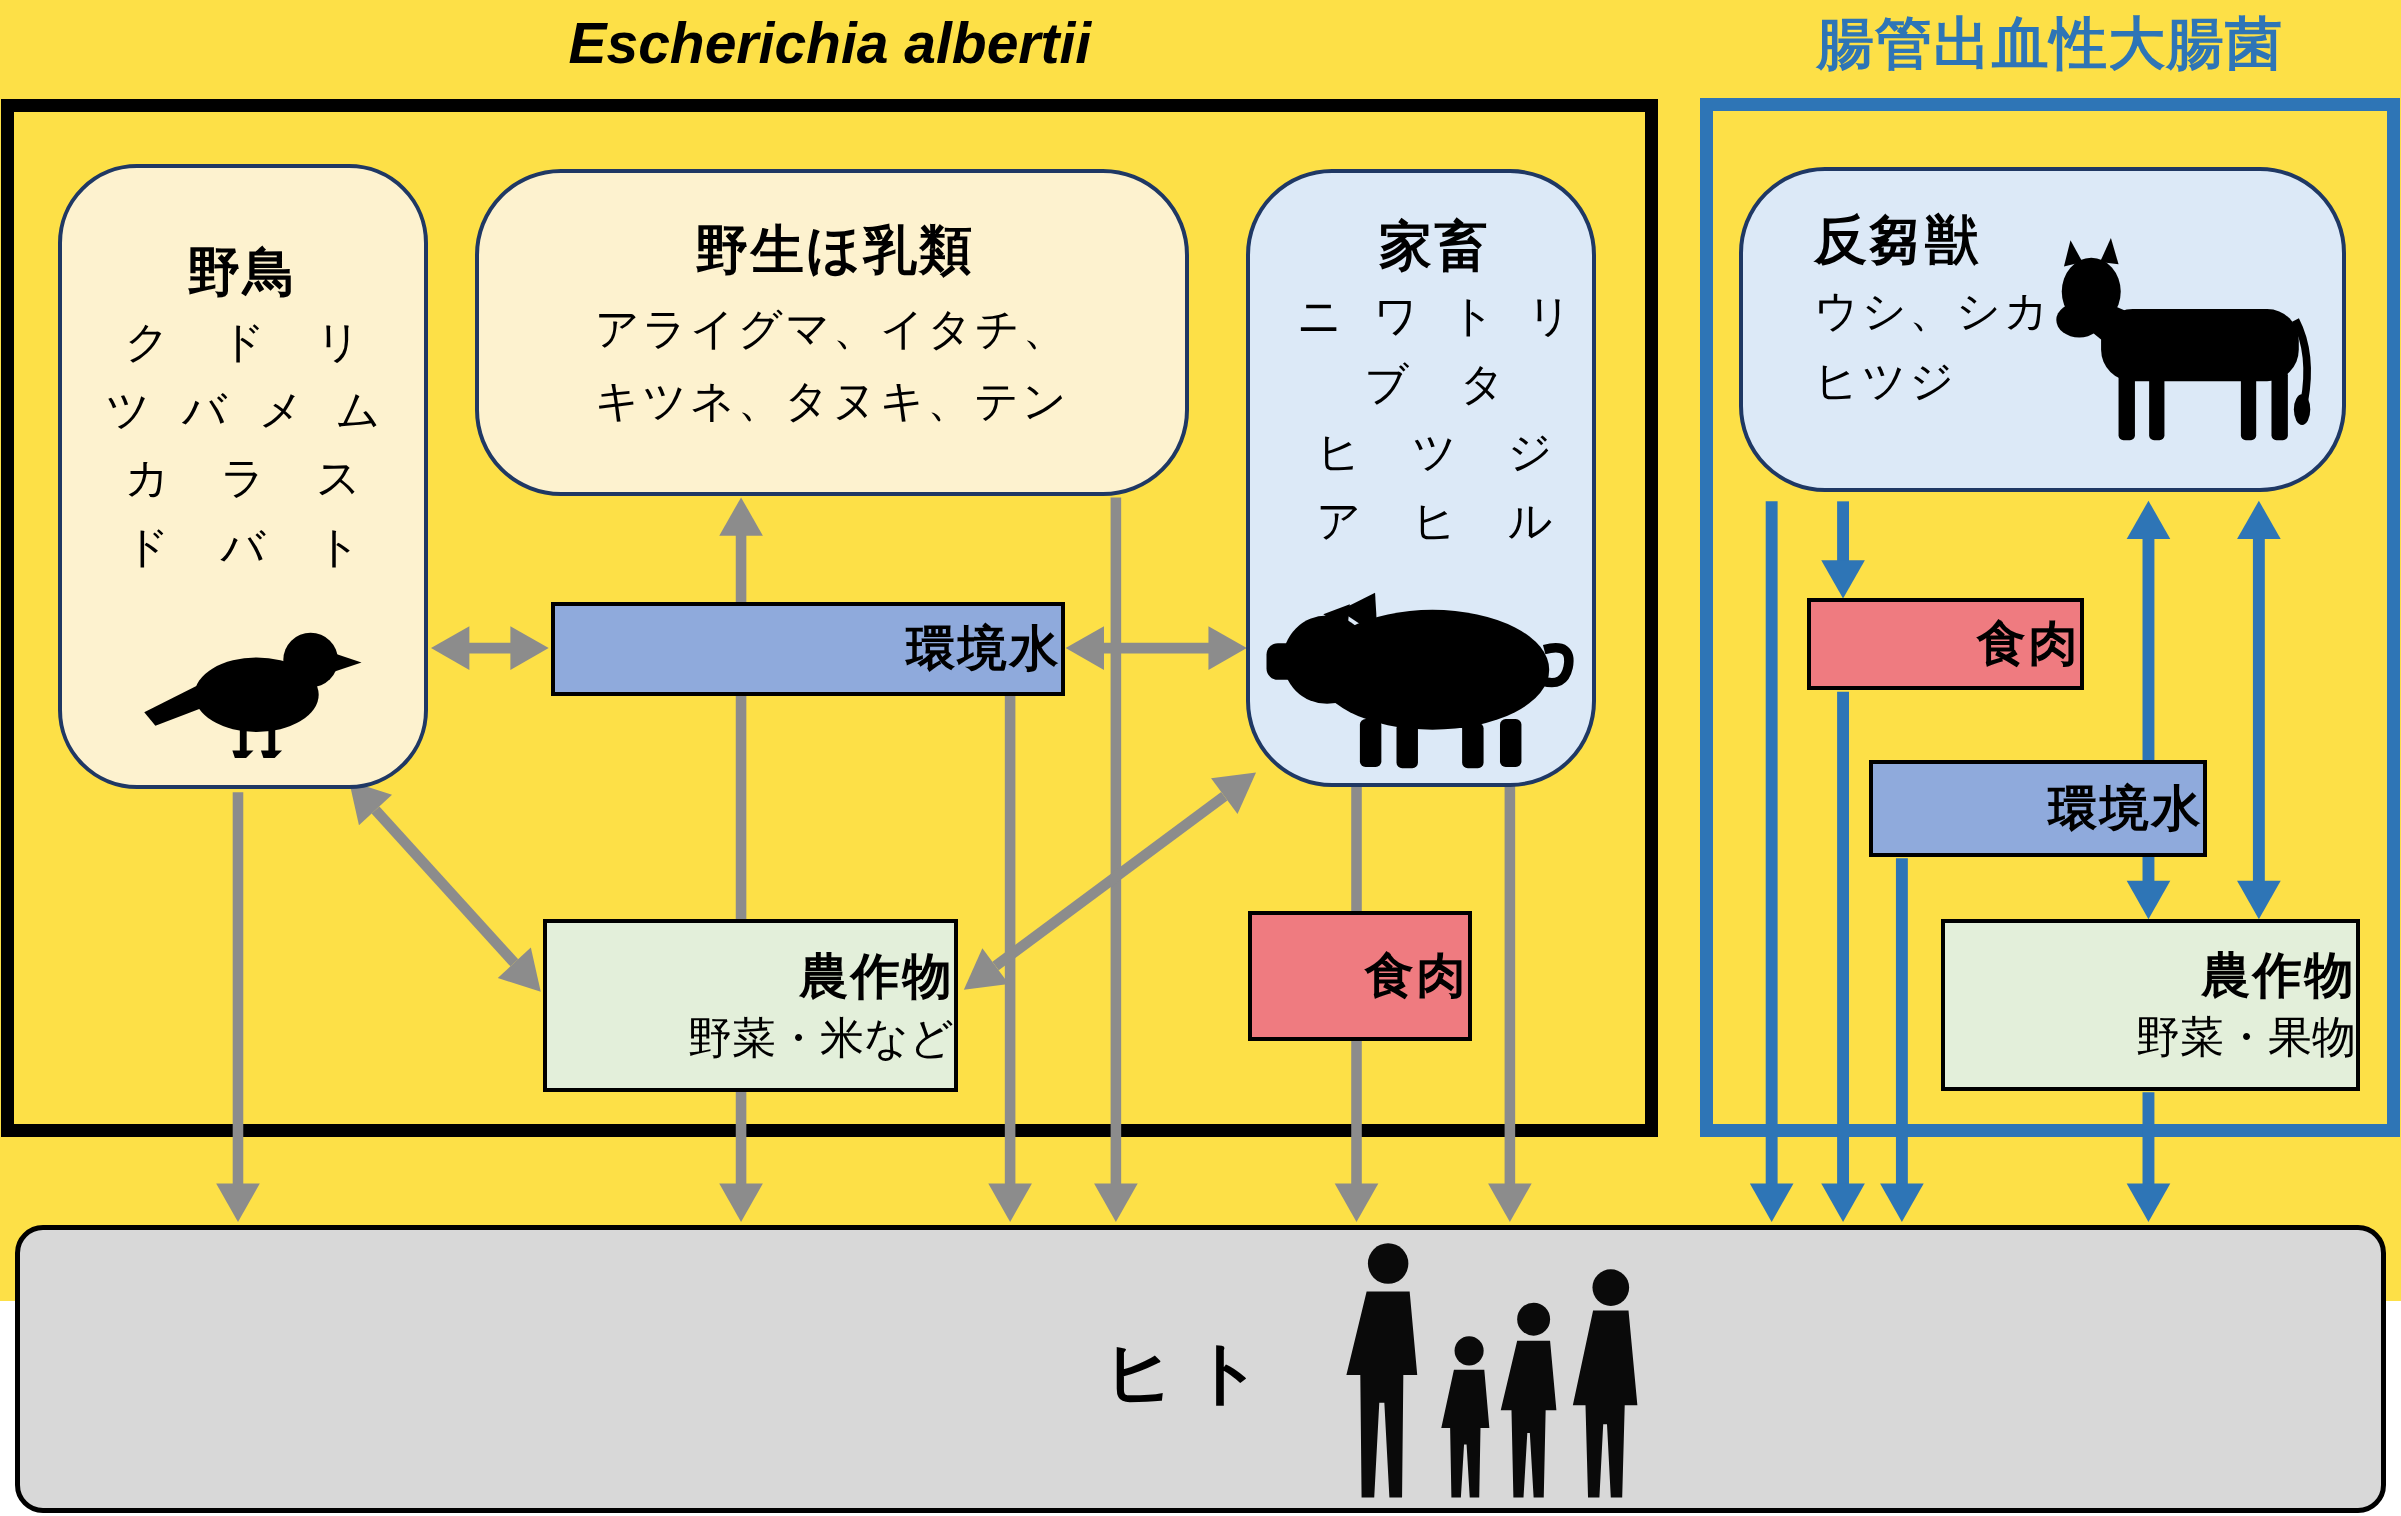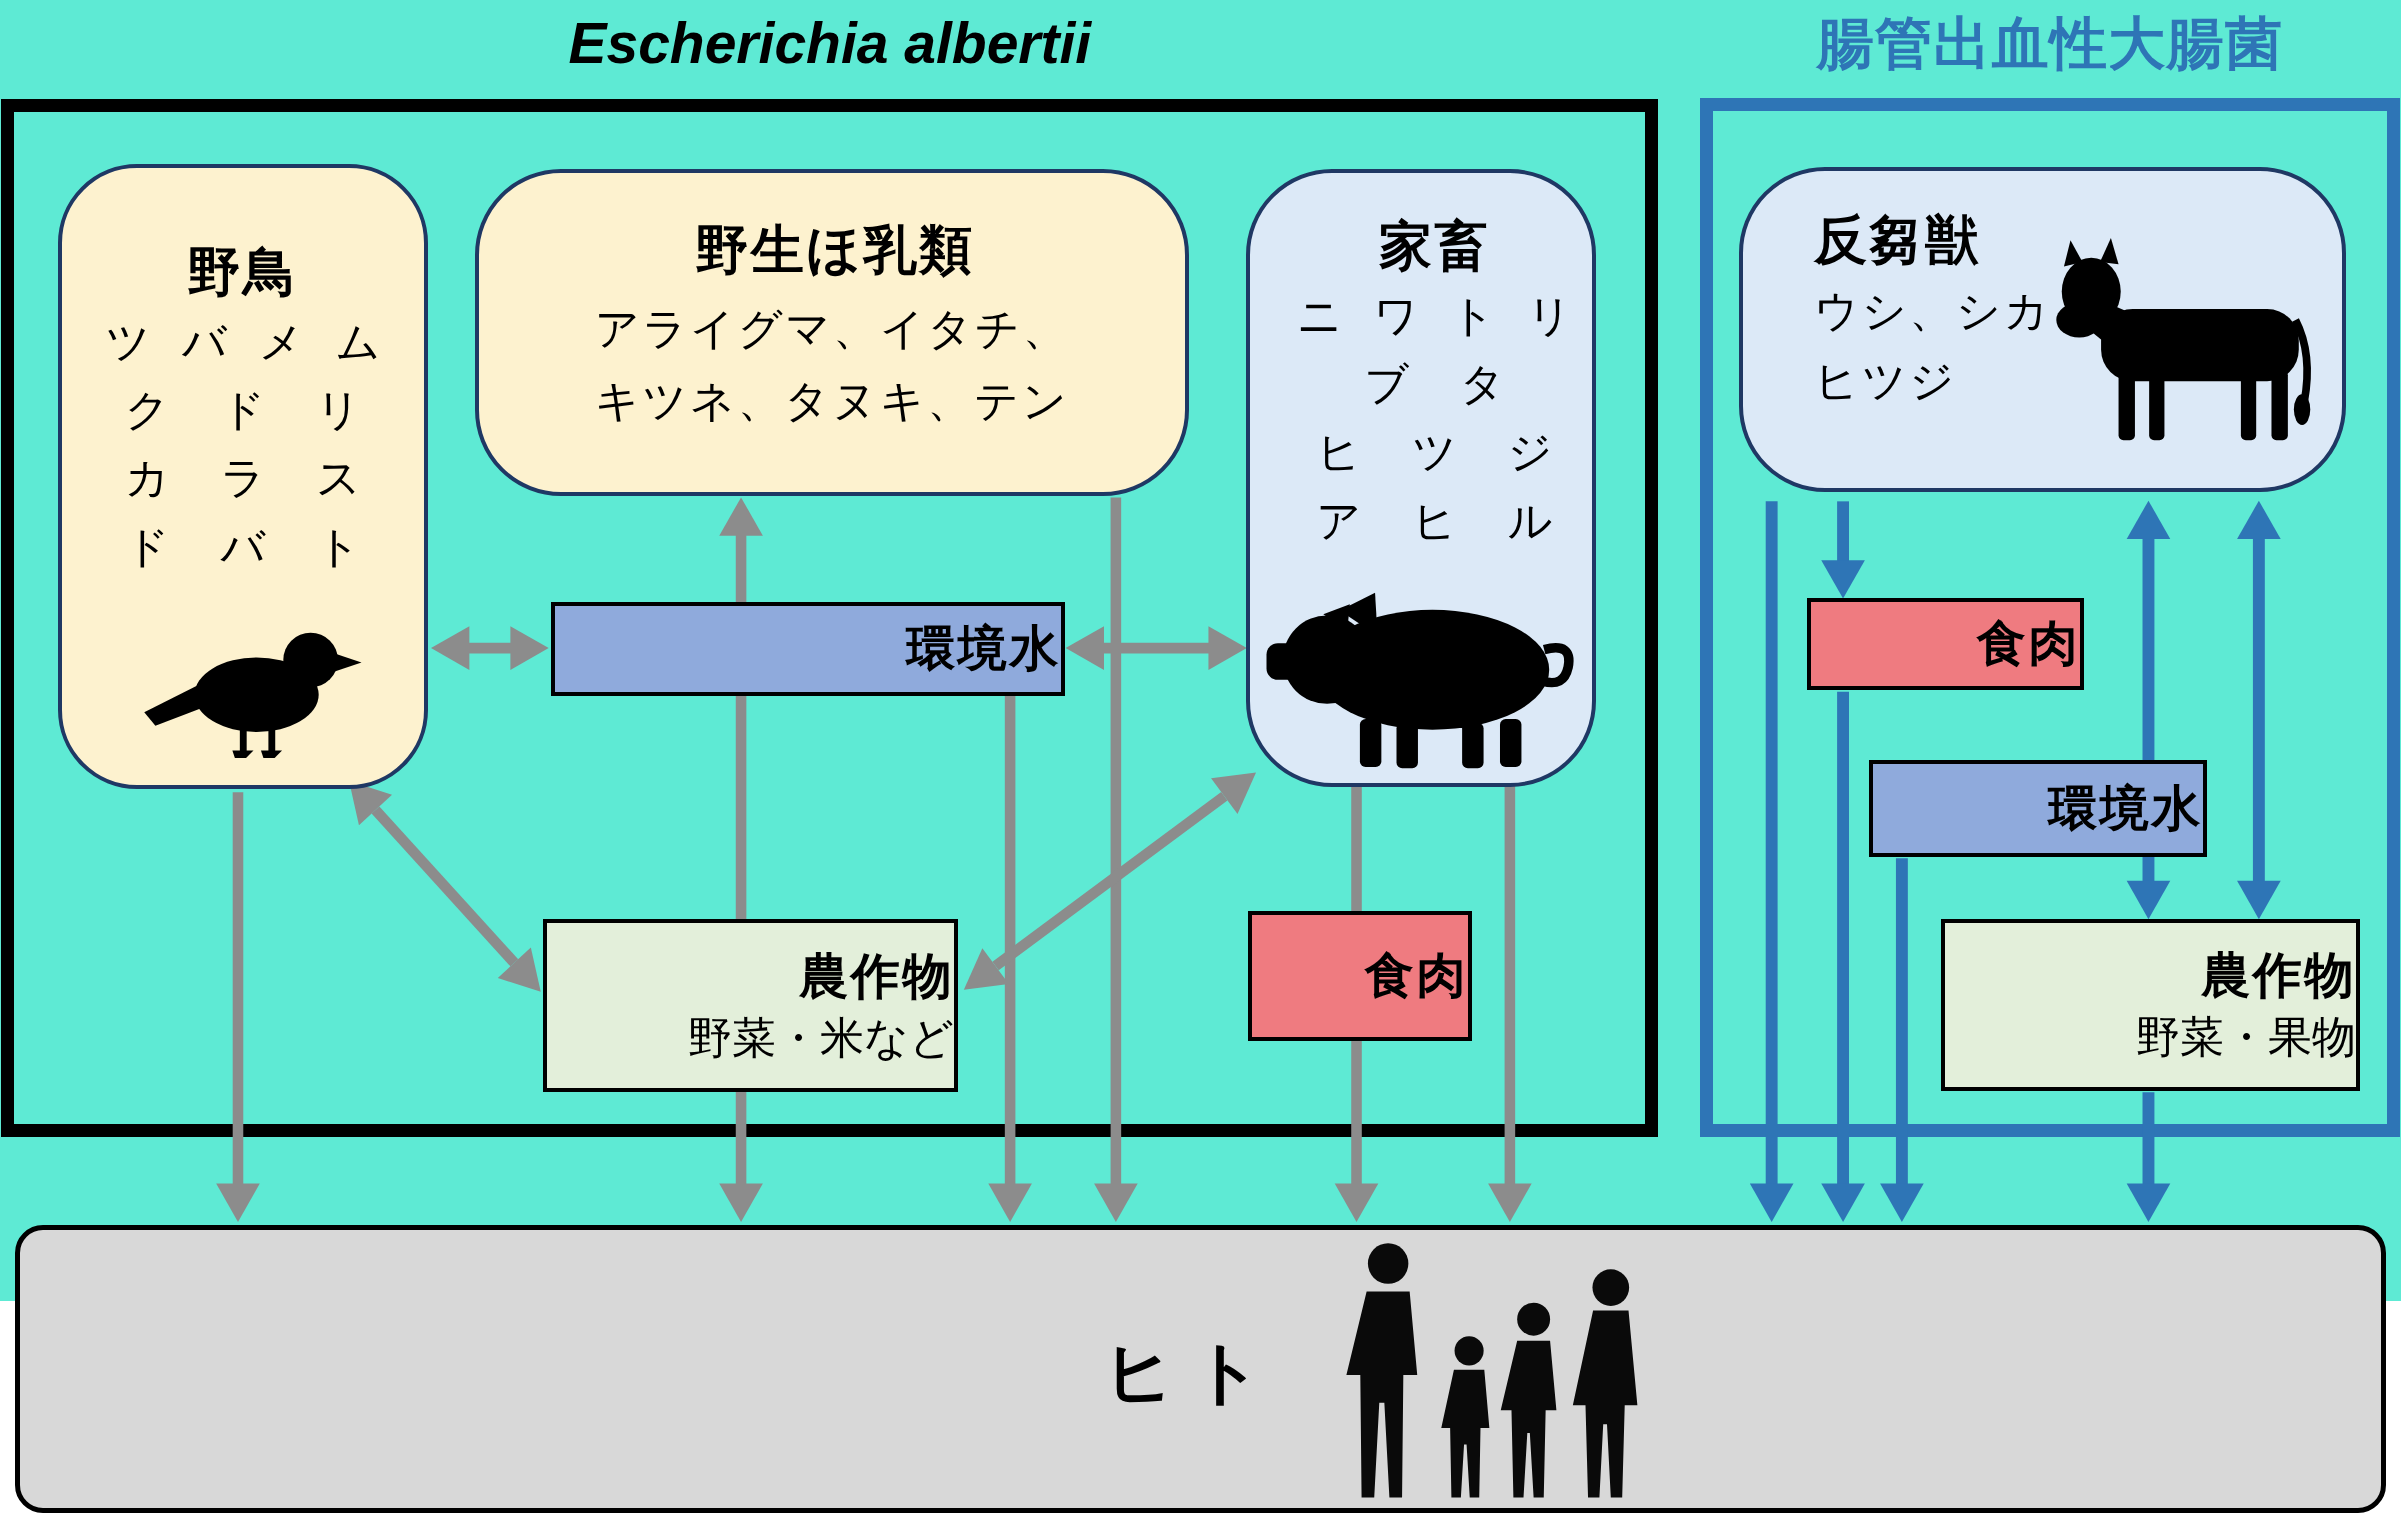--- a/index.html
+++ b/index.html
@@ -1,17 +1,17 @@
 <!DOCTYPE html>
 <html style="font-size:10.6px"><head>
 <meta charset="utf-8">
 <style>
   html,body{margin:0;padding:0;background:#fff;}
   body{width:2401px;height:1517px;overflow:hidden;}
-  #canvas{position:relative;width:2401px;height:1301px;background:#5eead4;
+  #canvas{position:relative;width:2401px;height:1301px;background:#fde047;
           font-family:"Liberation Sans",sans-serif;color:#000;}
 
   
   .layer0{z-index:0;} .layer1{z-index:1;} .layer2{z-index:2;}
 
   
   .panel{position:absolute;box-sizing:border-box;background:transparent;}
   #ea-panel{left:1.3px;top:99px;width:1657px;height:1038px;border:13.2px solid #000;}
   #ehec-panel{left:1700px;top:98px;width:700px;height:1039px;border:13.2px solid #2E75B6;}
 
@@ -172,22 +172,22 @@
       <g>
         <line x1="3417" y1="812" x2="3417" y2="1336" stroke-width="18"></line>
         <polygon points="3384,815 3450,815 3417,757" stroke="none"></polygon>
         <polygon points="3384,1332 3450,1332 3417,1390" stroke="none"></polygon>
       </g>
     </g>
   </svg>
 
   <div class="rbox cream layer2" id="bird-box">
     <div class="h1">野鳥</div>
+    <div class="bodyline ls3">クドリ</div>
     <div class="bodyline ls4">ツバメム</div>
-    <div class="bodyline ls3">クドリ</div>
     <div class="bodyline ls3">カラス</div>
     <div class="bodyline ls3">ドバト</div>
     <svg class="abs icon" style="left:79px;bottom:17px;" width="225" height="149" viewBox="0 0 360 240">
       <g fill="#000">
         <polygon points="96,104 4,150 22,172 100,142"></polygon>
         <ellipse cx="185" cy="122" rx="100" ry="60"></ellipse>
         <circle cx="272" cy="66" r="44"></circle>
         <polygon points="306,54 354,70 306,86"></polygon>
         <rect x="158" y="176" width="11" height="40"></rect>
         <rect x="204" y="172" width="11" height="44"></rect>

